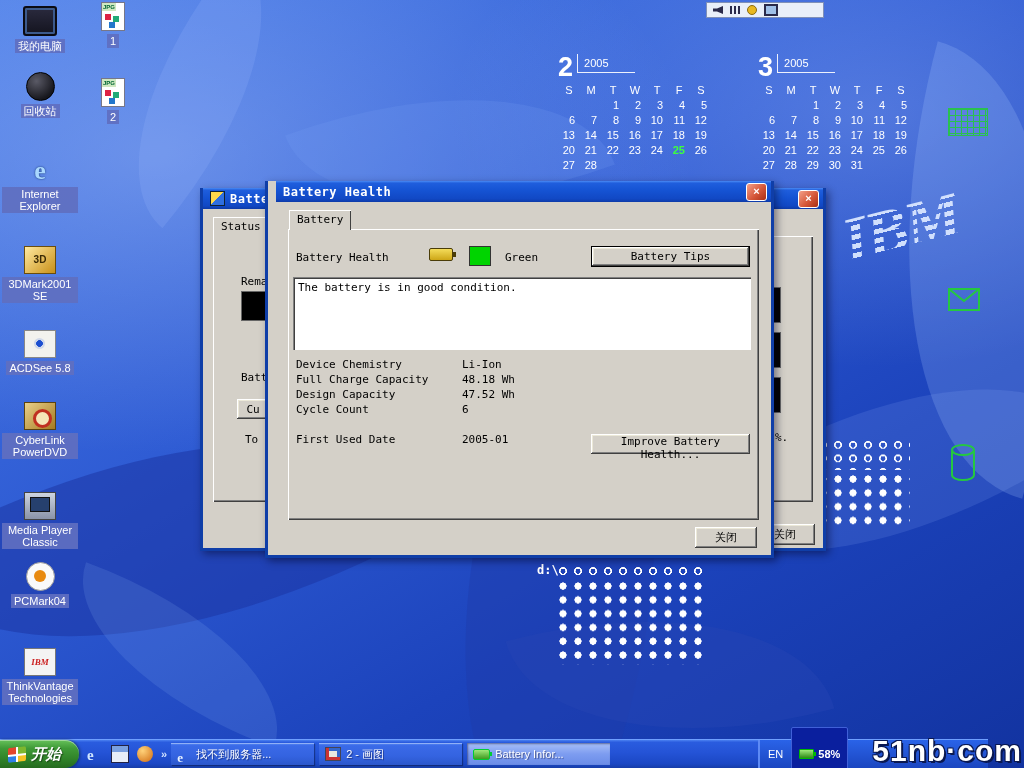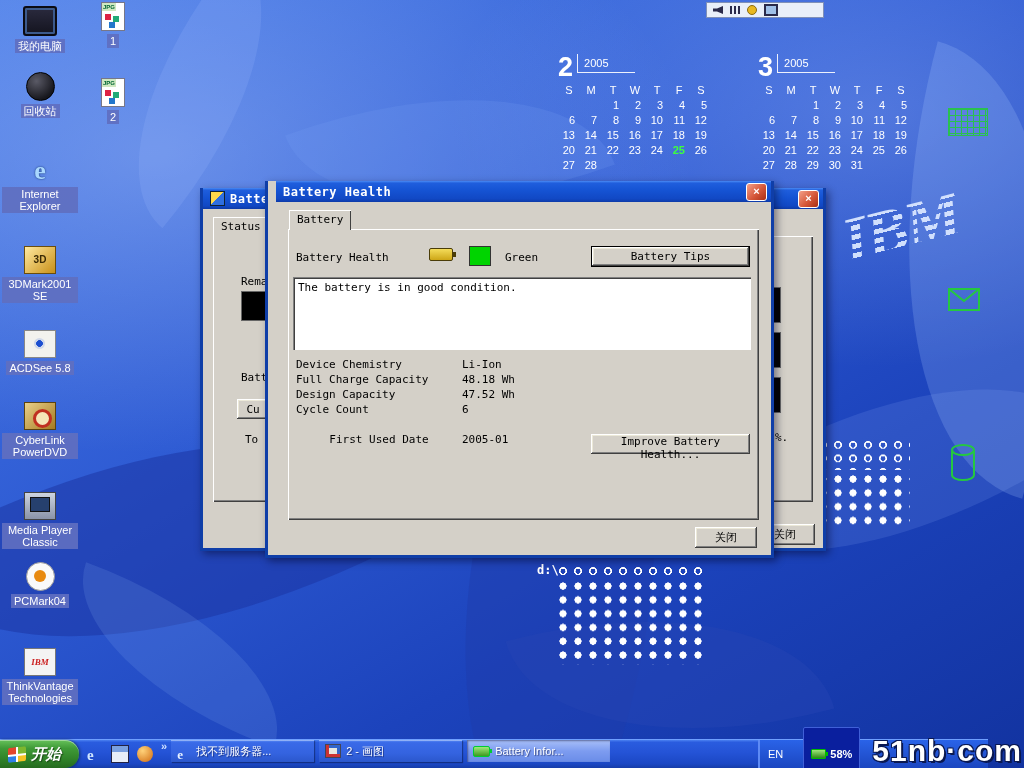--- a/index.html
+++ b/index.html
@@ -115,26 +115,26 @@
   .btn95.default{border:1px solid #000;}
   .sunken{background:#fff;
     box-shadow:inset 1px 1px 0 #808080,inset 2px 2px 0 #404040,inset -1px -1px 0 #fff;}
   .gauge{background:#000;border:1px solid #666;}
   .batt-small{display:inline-block;width:22px;height:11px;background:linear-gradient(#f4dc5a,#cda616);
     border:1px solid #4a3c08;border-radius:2px;position:relative;}
   .batt-small::after{content:"";position:absolute;right:-4px;top:3px;width:3px;height:5px;background:#4a3c08;}
   .green-square{display:inline-block;width:20px;height:18px;background:#00d400;border:1px solid #333;}
   #bh-fields{position:absolute;left:8px;top:128px;width:440px;}
   .bh-row{display:flex;height:15px;align-items:center;}
-  .bh-row.gap{margin-top:15px;text-align:center;}
+  .bh-row.gap{margin-top:15px;}
   .bh-label{width:166px;font:11px "DejaVu Sans Mono",monospace;}
   .bh-value{font:11px "DejaVu Sans Mono",monospace;}
 
   
-  .taskbar{position:absolute;left:0;bottom:0;width:988px;height:28px;z-index:50;display:flex;align-items:flex-start;
+  .taskbar{position:absolute;left:0;bottom:0;width:988px;height:28px;z-index:50;display:flex;align-items:center;
     background:linear-gradient(180deg,#4b81f0 0%,#2a5cdf 8%,#2453d6 45%,#1b47c4 85%,#163da8 100%);
     border-top:1px solid #6fa0ff;}
   .start-btn{height:28px;padding:0 18px 0 8px;display:flex;align-items:center;gap:5px;cursor:pointer;
     background:linear-gradient(180deg,#66c15a 0%,#3f9a37 30%,#2f8128 70%,#256b1f 100%);
     border-radius:0 14px 14px 0;box-shadow:1px 0 3px rgba(0,20,0,.5),inset 0 1px 0 rgba(255,255,255,.4);}
   .start-label{color:#fff;font:italic bold 15px "Liberation Sans",sans-serif;text-shadow:1px 1px 1px #1a4a14;}
   .flag{width:18px;height:15px;transform:skewY(-6deg);border-radius:2px;
     background:linear-gradient(#fff,#fff) 50% 0/2px 100% no-repeat,
                linear-gradient(#fff,#fff) 0 50%/100% 2px no-repeat,
                conic-gradient(#7db72f 0 25%,#f5c324 0 50%,#2f7fe8 0 75%,#e4452c 0);}
@@ -153,21 +153,21 @@
     box-shadow:inset 1px 1px 2px rgba(0,0,40,.45);}
   .tlabel{color:#fff;font:11px "Liberation Sans",sans-serif;white-space:nowrap;overflow:hidden;
     text-shadow:1px 1px 1px rgba(0,0,40,.5);}
   .tico{display:inline-block;width:14px;height:12px;flex:none;}
   .tico.ie-icon{position:relative;}
   .tico.ie-icon::after{content:"e";font:bold 13px/12px "Liberation Serif",serif;color:#e8f2ff;}
   .tico.paint-icon{background:#e8e8e0;border:1px solid #445;box-shadow:inset 3px -3px 0 #c33,inset -3px 3px 0 #36c;}
   .tico.battery-icon{width:15px;height:9px;background:linear-gradient(#9fe87a,#3f9a20);border:1px solid #0c3;
     border-radius:2px;position:relative;}
   .tico.battery-icon::after{content:"";position:absolute;right:-3px;top:2px;width:2px;height:4px;background:#0c3;}
-  .tray{margin-left:auto;height:100%;display:flex;align-items:center;gap:20px;padding:0 10px 0 8px;
+  .tray{margin-left:auto;height:100%;display:flex;align-items:center;gap:8px;padding:0 10px 0 8px;
     background:linear-gradient(180deg,#2a63e8,#1b46c0);border-left:2px solid #5d8af5;min-width:210px;}
   .tray-en{color:#fff;font:11px "Liberation Sans",sans-serif;cursor:pointer;}
   .tray-batt{display:flex;align-items:center;gap:4px;background:#0a1f9e;border:1px solid #4060d8;border-radius:2px;
     padding:20px 7px;color:#fff;font:bold 11px "Liberation Sans",sans-serif;cursor:pointer;}
   .batt-glyph{display:inline-block;width:13px;height:8px;background:linear-gradient(#9fe87a,#2f8a18);
     border:1px solid #0b0;border-radius:1px;position:relative;}
   .batt-glyph::after{content:"";position:absolute;right:-3px;top:2px;width:2px;height:4px;background:#0b0;}
   .watermark{position:absolute;right:2px;bottom:0;z-index:60;color:#fff;
     font:bold 30px "Liberation Sans",sans-serif;letter-spacing:1px;
     text-shadow:2px 2px 0 #0a1850,-1px -1px 0 #0a1850,1px -1px 0 #0a1850,-1px 1px 0 #0a1850;}

